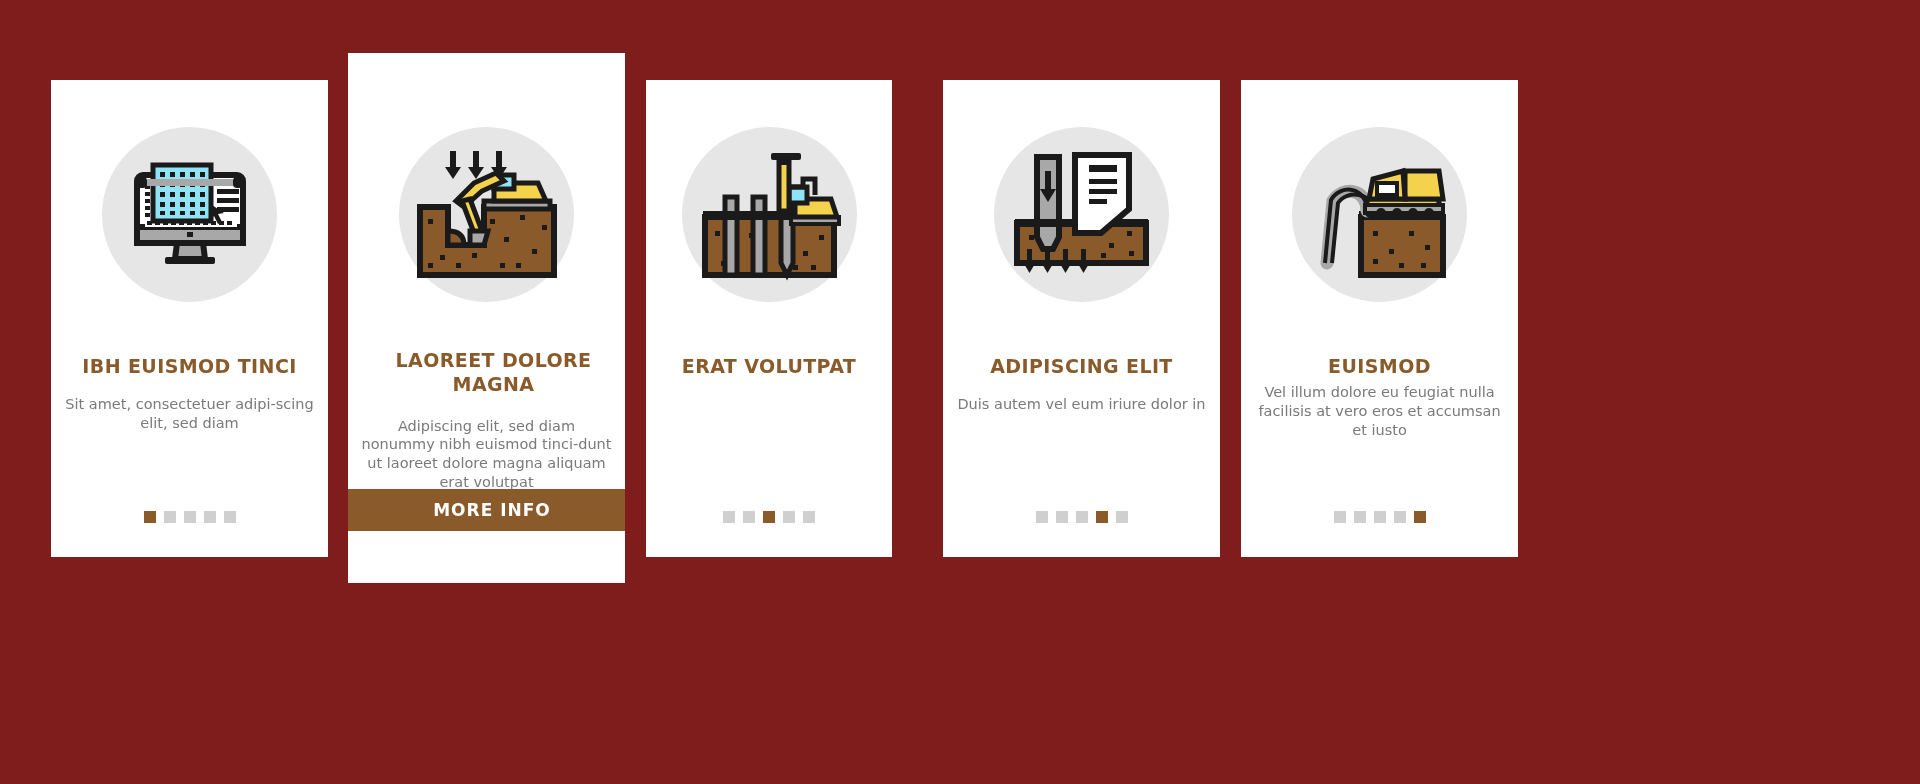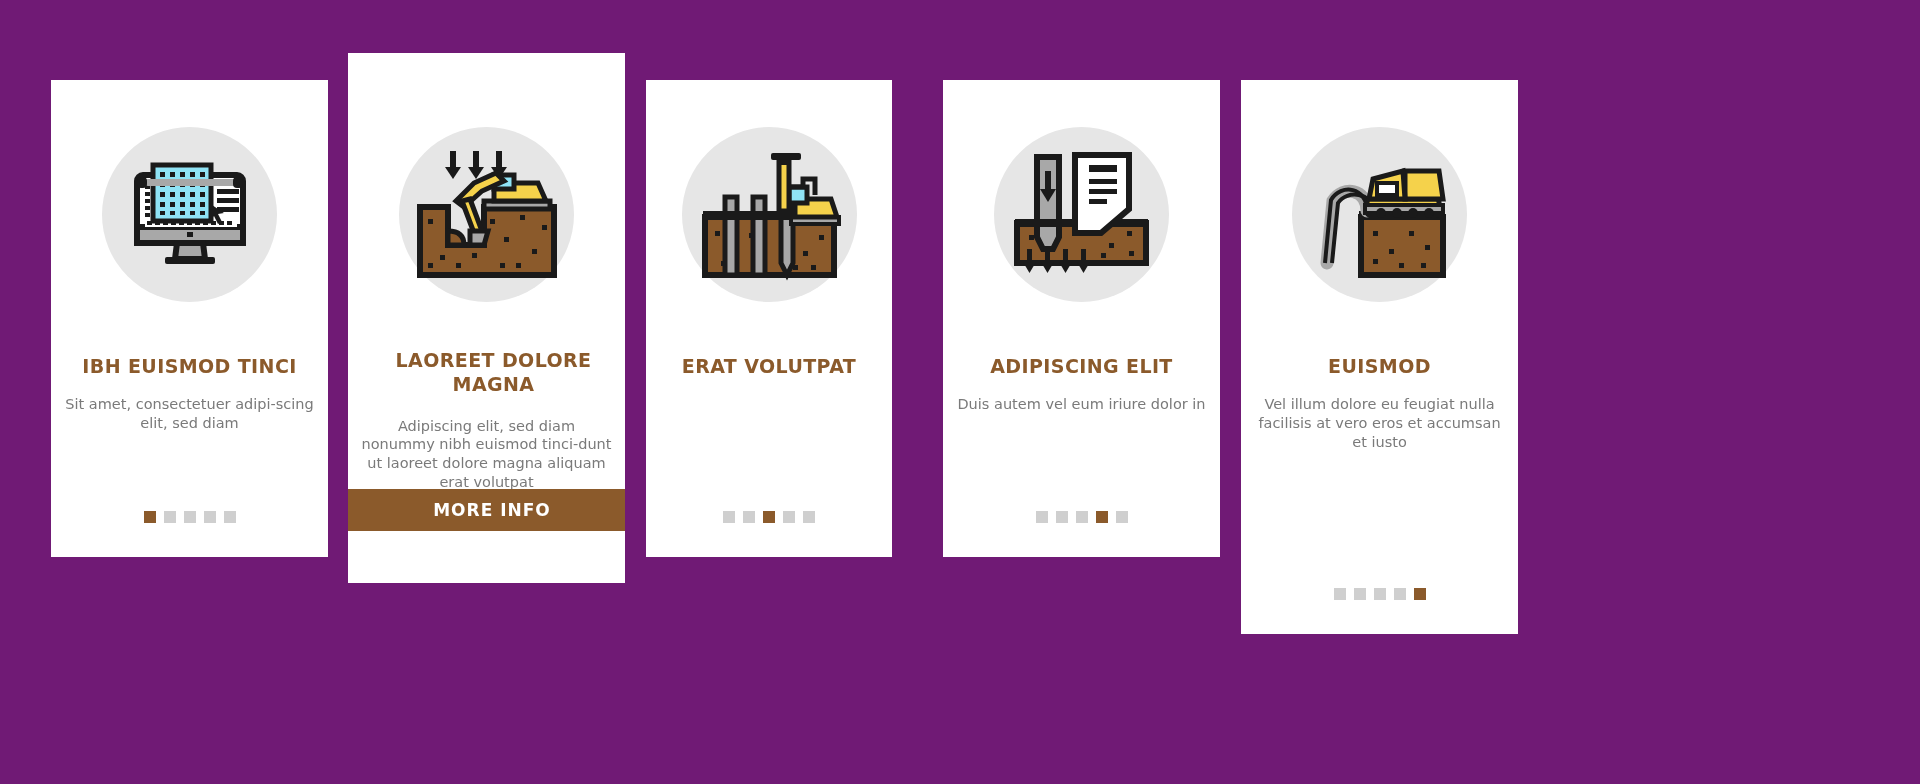--- a/index.html
+++ b/index.html
@@ -5,35 +5,35 @@
   html,body{margin:0;padding:0;}
   body{
     width:1920px;height:784px;
     background:#c9c9c9;
     font-family:"DejaVu Sans","Liberation Sans",sans-serif;
     overflow:hidden;
   }
   .stage{
     position:relative;
     width:1920px;height:784px;
-    background:#701a75;
+    background:#7f1d1d;
   }
   .card{
     position:absolute;
     background:#ffffff;
     box-sizing:border-box;
     display:flex;
     flex-direction:column;
     align-items:center;
   }
   
   .card.c1{left:51px;  top:80px;  width:277px; height:477px;}
   .card.c3{left:646px; top:80px;  width:246px; height:477px;}
   .card.c4{left:943px; top:80px;  width:277px; height:477px;}
-  .card.c5{left:1241px;top:80px;  width:277px; height:554px;}
+  .card.c5{left:1241px;top:80px;  width:277px; height:477px;}
   
   .card.c2{left:348px; top:53px;  width:277px; height:530px;}
 
   .iconwrap{
     position:relative;
     width:175px;height:175px;
     margin-top:47px;
     display:flex;align-items:center;justify-content:center;
   }
   .card.c2 .iconwrap{margin-top:74px;}
@@ -69,21 +69,21 @@
     line-height:1.30;
     text-align:center;
     margin:0;
     padding:0 13px;
     width:100%;
     box-sizing:border-box;
   }
   .card.c1 .desc{margin-top:17px;}
   .card.c3 .desc{margin-top:17px;}
   .card.c4 .desc{margin-top:17px;}
-  .card.c5 .desc{margin-top:17px;}
+  .card.c5 .desc{margin-top:5px;}
   .card.c2 .desc{margin-top:20px;}
 
   .dots{
     position:absolute;
     bottom:34px;
     left:0;right:0;
     display:flex;
     justify-content:center;
     gap:8px;
   }

